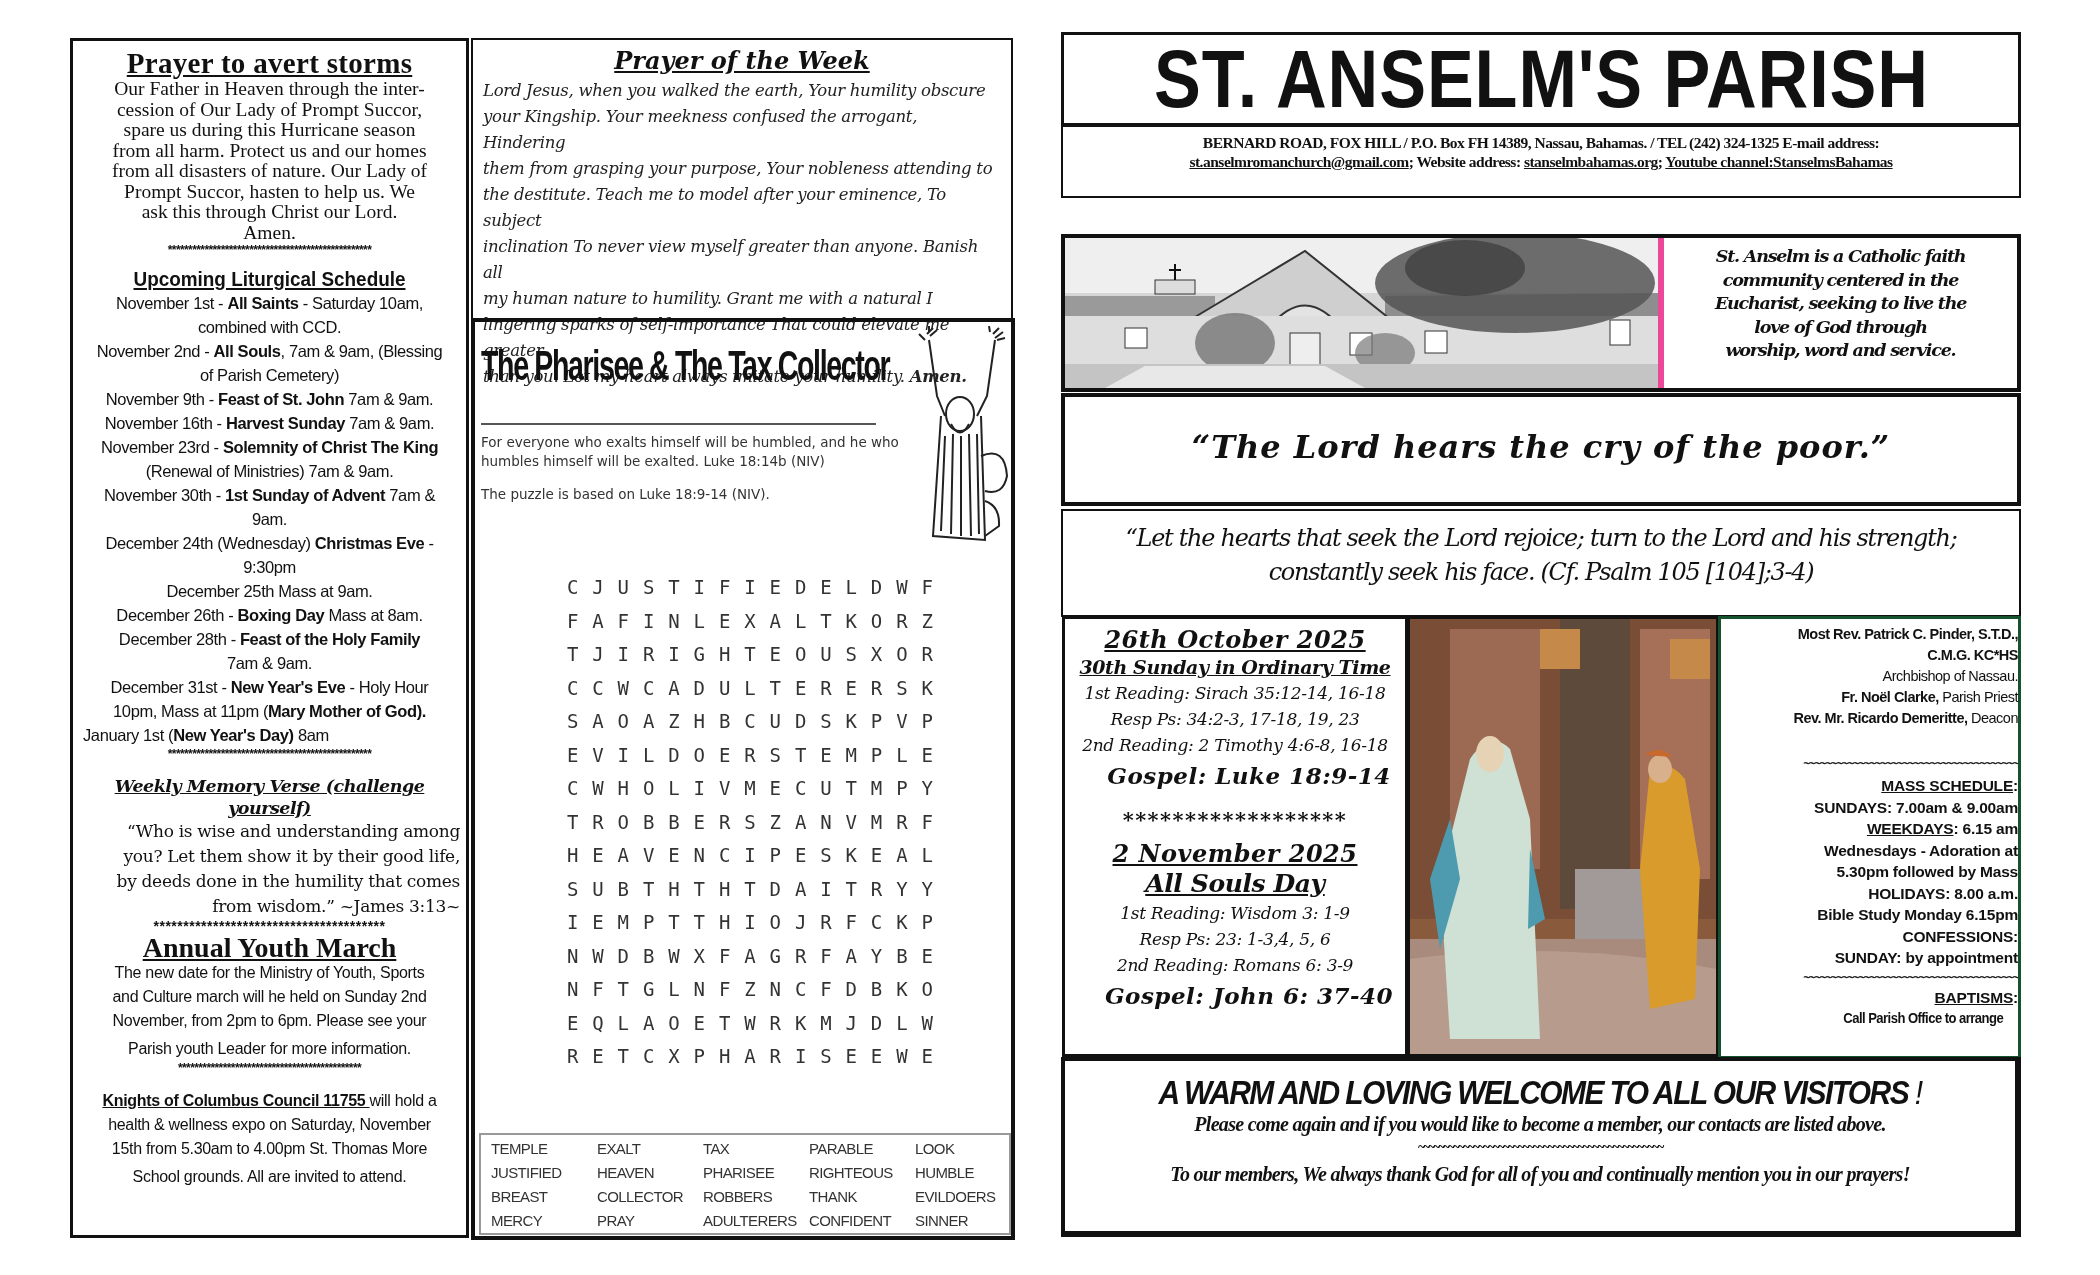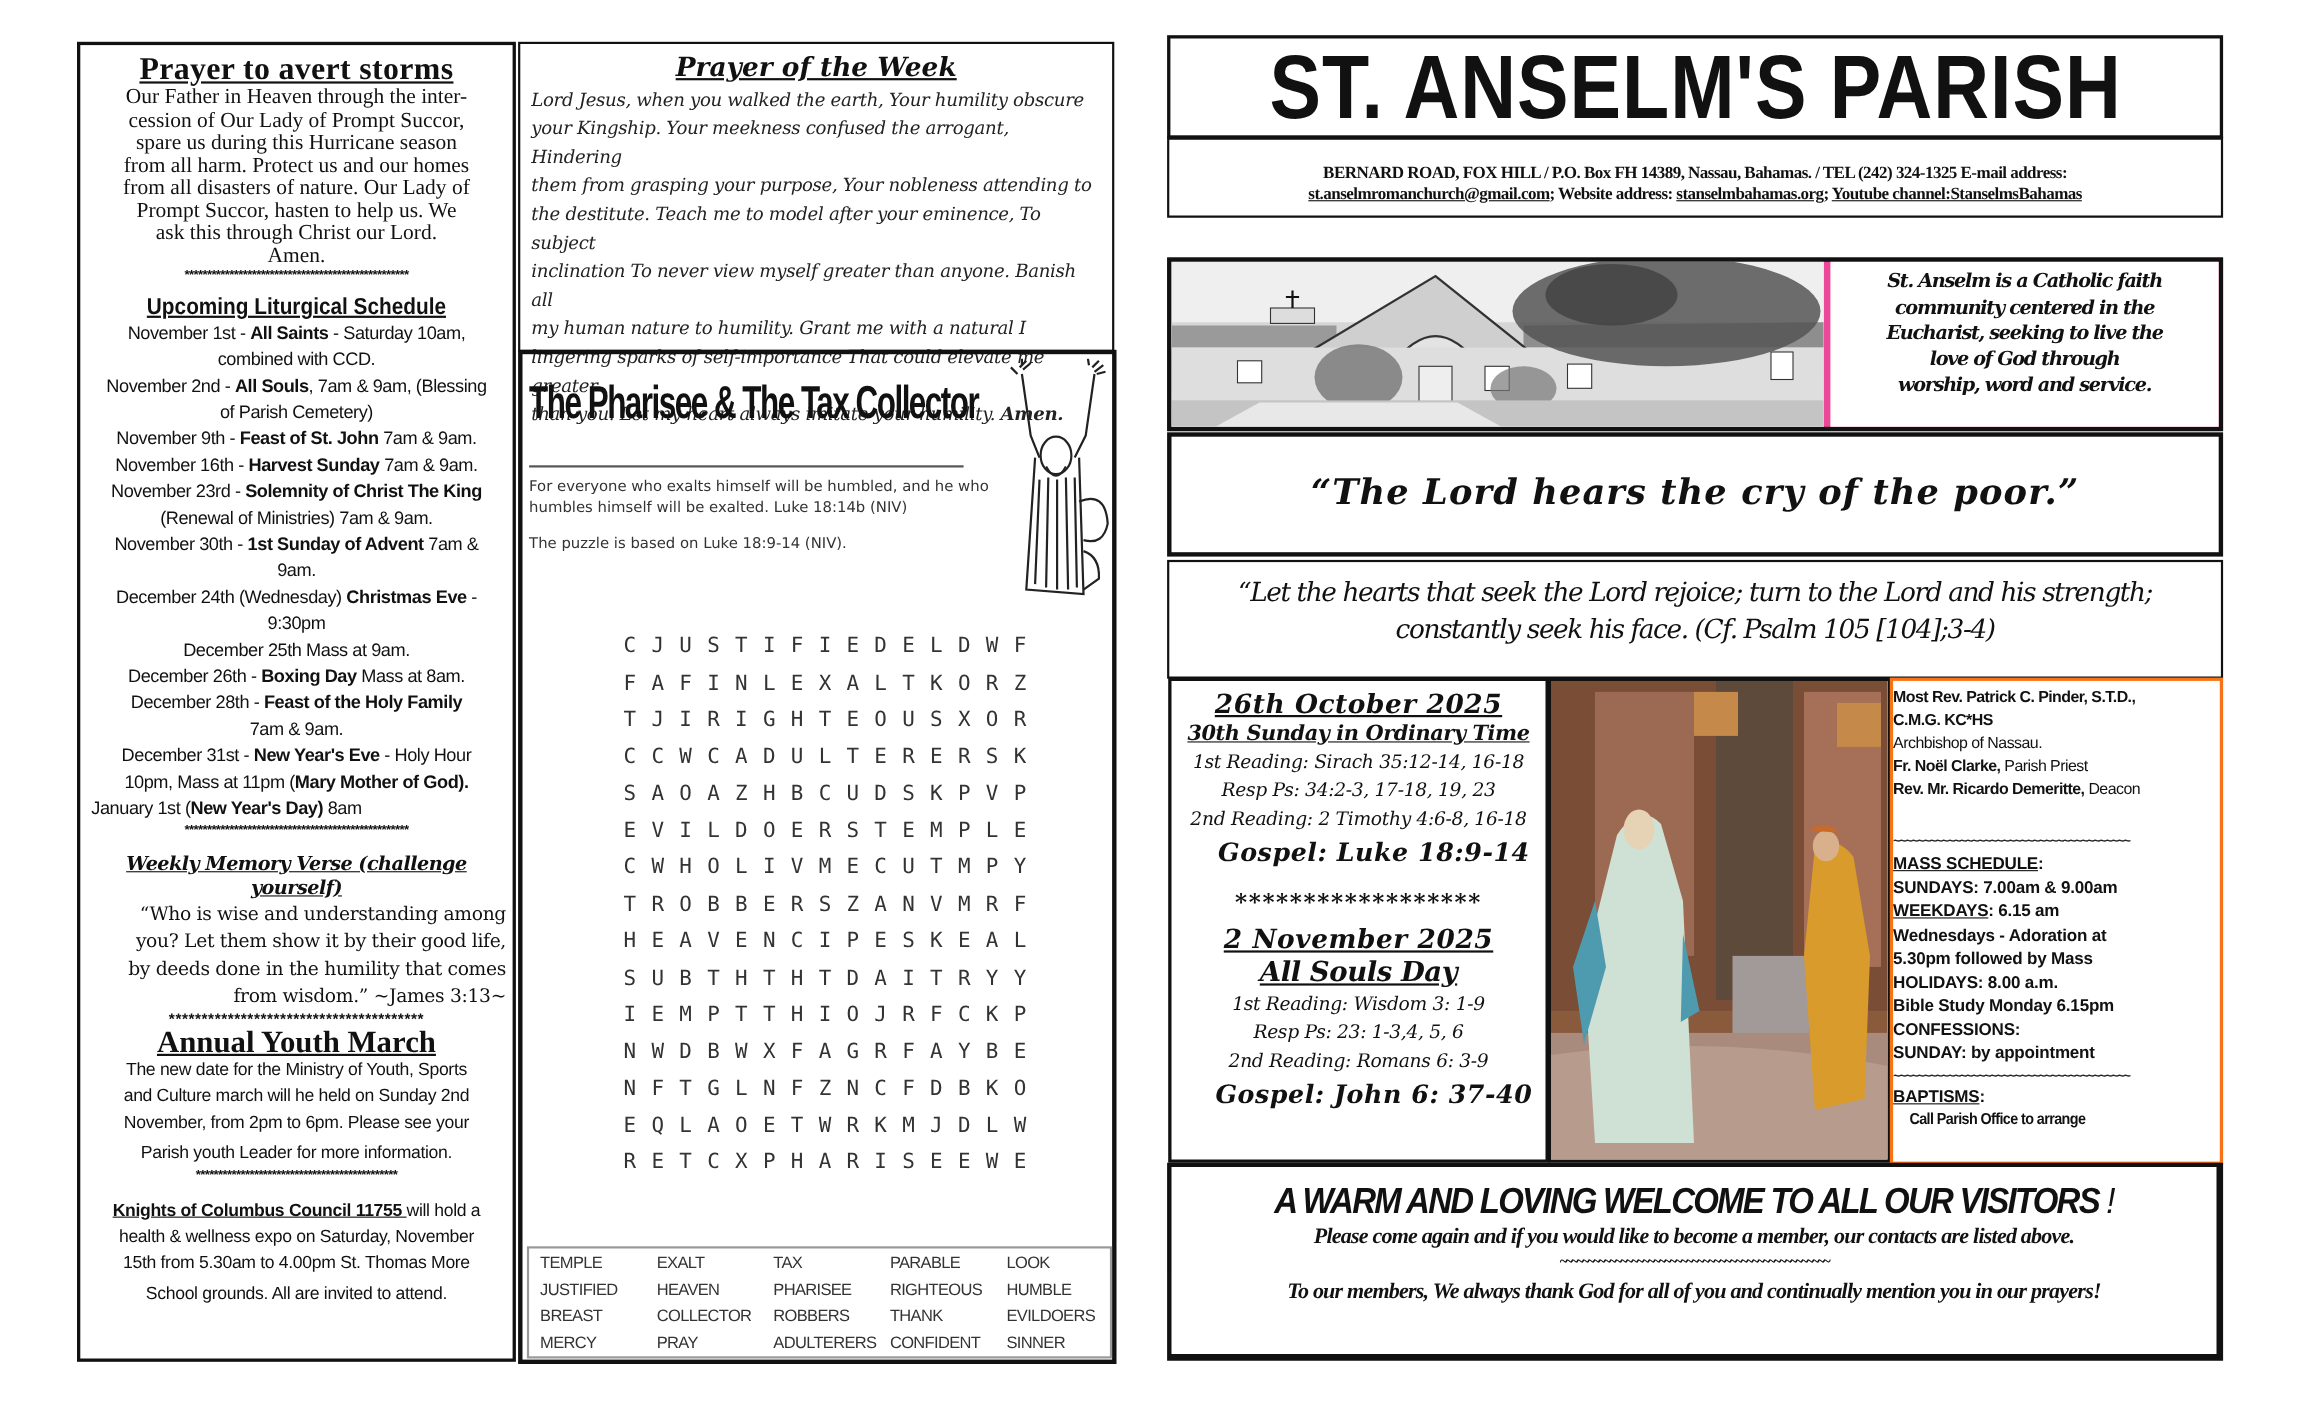--- a/index.html
+++ b/index.html
@@ -38,42 +38,42 @@
   .puz-figure { left: 440px; top: 4px; width: 95px; height: 225px; }
   .grid { left: 85px; top: 254px; width: 380px; }
   .grid-row { display: flex; justify-content: space-between; height: 33.5px; font-family: "DejaVu Sans Mono", "Liberation Mono", monospace; font-size: 19px; color: #333; }
   .grid-row span { width: 25.3px; text-align: center; }
   .wordlist { left: 4px; top: 811px; width: 532px; height: 102px; border: 2px solid #999; padding: 2px 10px; display: grid; grid-template-columns: 106px 106px 106px 106px 100px; grid-auto-rows: 24px; font-family: "Liberation Sans", sans-serif; font-size: 15px; color: #333; letter-spacing: -0.6px; }
   .wordlist span { line-height: 24px; white-space: nowrap; }
 
   
   #title-box { left: 1061px; top: 32px; width: 960px; height: 94px; border: 3px solid #111; display: flex; align-items: center; justify-content: center; overflow: hidden; }
   .parish-title { font-family: "Liberation Sans", sans-serif; font-weight: bold; font-size: 78px; letter-spacing: 1px; transform: scaleX(0.9) scaleY(1.05); white-space: nowrap; line-height: 80px; }
-  #address-box { left: 1061px; top: 124px; width: 960px; height: 74px; border: 2px solid #111; border-top: 3px solid #111; padding-top: 21px; text-align: center; font-family: "Liberation Serif", serif; font-size: 15.5px; font-weight: bold; line-height: 19px; letter-spacing: -0.5px; }
+  #address-box { left: 1061px; top: 124px; width: 960px; height: 74px; border: 2px solid #111; border-top: 3px solid #111; padding-top: 6px; text-align: center; font-family: "Liberation Serif", serif; font-size: 15.5px; font-weight: bold; line-height: 19px; letter-spacing: -0.5px; }
   .address-link { text-decoration: underline; }
 
   #church-row { left: 1061px; top: 234px; width: 960px; height: 158px; border: 4px solid #111; background: #ec4899; display: flex; }
   .church-img { width: 593px; height: 150px; background: linear-gradient(180deg, #f3f3f3 0%, #ececec 40%, #bdbdbd 60%, #d8d8d8 100%); position: relative; overflow: hidden; }
   .mission { flex: 1; background: #fff; margin-left: 6px; padding: 7px 6px; text-align: center; font-family: "DejaVu Serif", serif; font-weight: bold; font-style: italic; font-size: 17.5px; line-height: 23.5px; letter-spacing: -1.2px; }
 
   #lord-box { left: 1061px; top: 393px; width: 960px; height: 113px; border: 4px solid #111; display: flex; align-items: center; justify-content: center; }
   .lord-quote { font-family: "DejaVu Serif", serif; font-style: italic; font-weight: bold; font-size: 32px; letter-spacing: 1px; white-space: nowrap; margin-top: -6px; }
 
   #psalm-box { left: 1061px; top: 509px; width: 960px; height: 108px; border: 2px solid #111; padding-top: 10px; text-align: center; font-family: "DejaVu Serif", serif; font-style: italic; font-size: 24px; line-height: 34px; letter-spacing: -1.3px; }
 
   #readings-box { left: 1062px; top: 616px; width: 347px; height: 441px; border: 3px solid #111; border-right: 4px solid #111; padding-top: 7px; text-align: center; font-family: "DejaVu Serif", serif; font-style: italic; }
   .rd-date { font-size: 24px; font-weight: bold; text-decoration: underline; line-height: 28px; letter-spacing: 0.5px; }
   .rd-occasion { font-size: 19px; font-weight: bold; text-decoration: underline; line-height: 26px; letter-spacing: -0.4px; }
   .rd-occasion.big { font-size: 25px; line-height: 32px; }
   .rd-line { font-size: 17px; line-height: 26px; letter-spacing: -0.3px; }
   .rd-gospel { font-size: 23px; font-weight: bold; line-height: 36px; letter-spacing: 0.5px; margin-left: 28px; }
   .rd-stars { font-size: 21px; font-weight: bold; letter-spacing: 1.5px; margin: 14px 0 8px; font-style: normal; line-height: 24px; }
 
   #painting { left: 1408px; top: 616px; width: 311px; height: 441px; border: 3px solid #111; border-left: 2px solid #111; overflow: hidden; }
-  #clergy-box { left: 1718px; top: 616px; width: 303px; height: 443px; border: 3px solid #f97316; padding-top: 5px; text-align: left; font-family: "Liberation Sans", sans-serif; font-size: 14.5px; line-height: 21px; letter-spacing: -0.5px; }
+  #clergy-box { left: 1718px; top: 616px; width: 303px; height: 443px; border: 3px solid #14532d; padding-top: 5px; text-align: right; font-family: "Liberation Sans", sans-serif; font-size: 14.5px; line-height: 21px; letter-spacing: -0.5px; }
   .clergy-title { font-weight: bold; }
   .tilde { font-size: 12px; line-height: 18px; letter-spacing: -1.5px; white-space: nowrap; overflow: hidden; font-weight: bold; color: #222; }
   .mass { font-weight: bold; font-size: 15.5px; line-height: 21.5px; letter-spacing: -0.2px; }
 
   #welcome-box { left: 1061px; top: 1057px; width: 960px; height: 180px; border: 4px solid #111; border-right: 6px solid #111; border-bottom: 6px solid #111; text-align: center; padding-top: 14px; }
   .welcome-title { font-family: "Liberation Sans", sans-serif; font-weight: bold; font-style: italic; font-size: 30px; line-height: 36px; letter-spacing: -1.6px; transform: scaleY(1.1); }
   .welcome-line { font-family: "Liberation Serif", serif; font-style: italic; font-weight: bold; font-size: 20px; line-height: 26px; letter-spacing: -0.7px; }
   .welcome-tilde { font-family: "Liberation Serif", serif; font-size: 14px; line-height: 22px; letter-spacing: -2.3px; font-weight: bold; }
 </style>
 </head>

